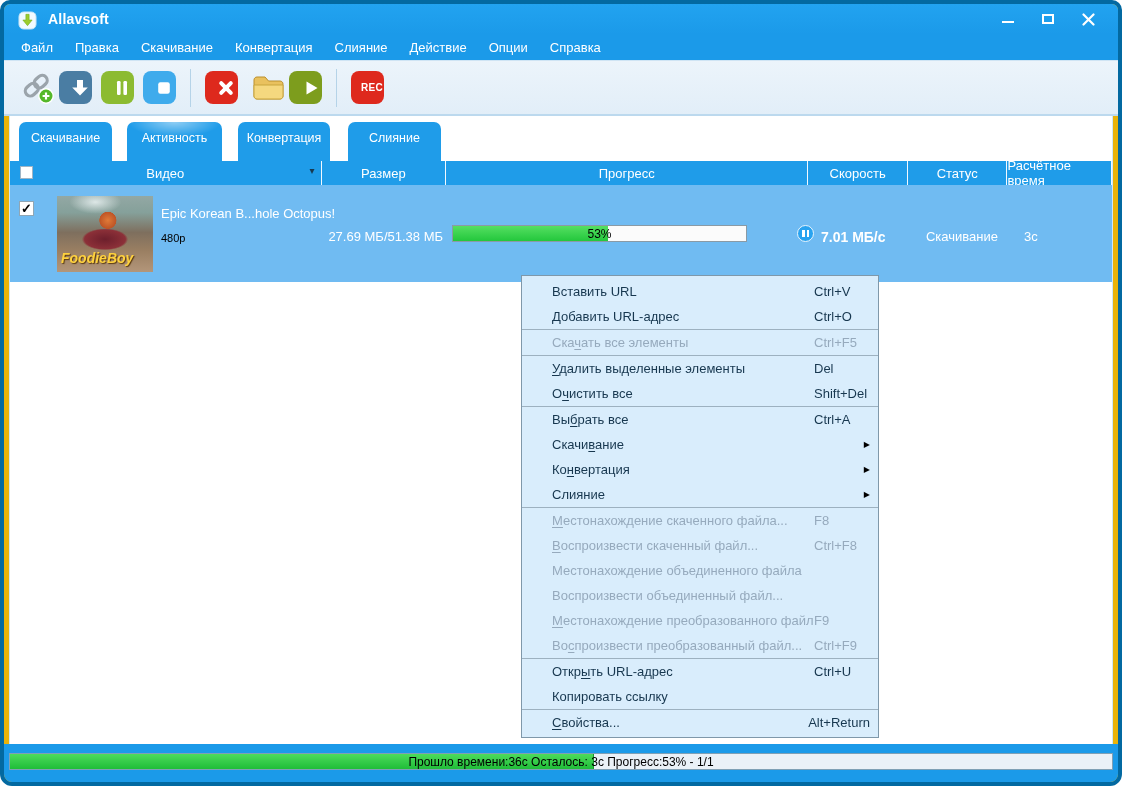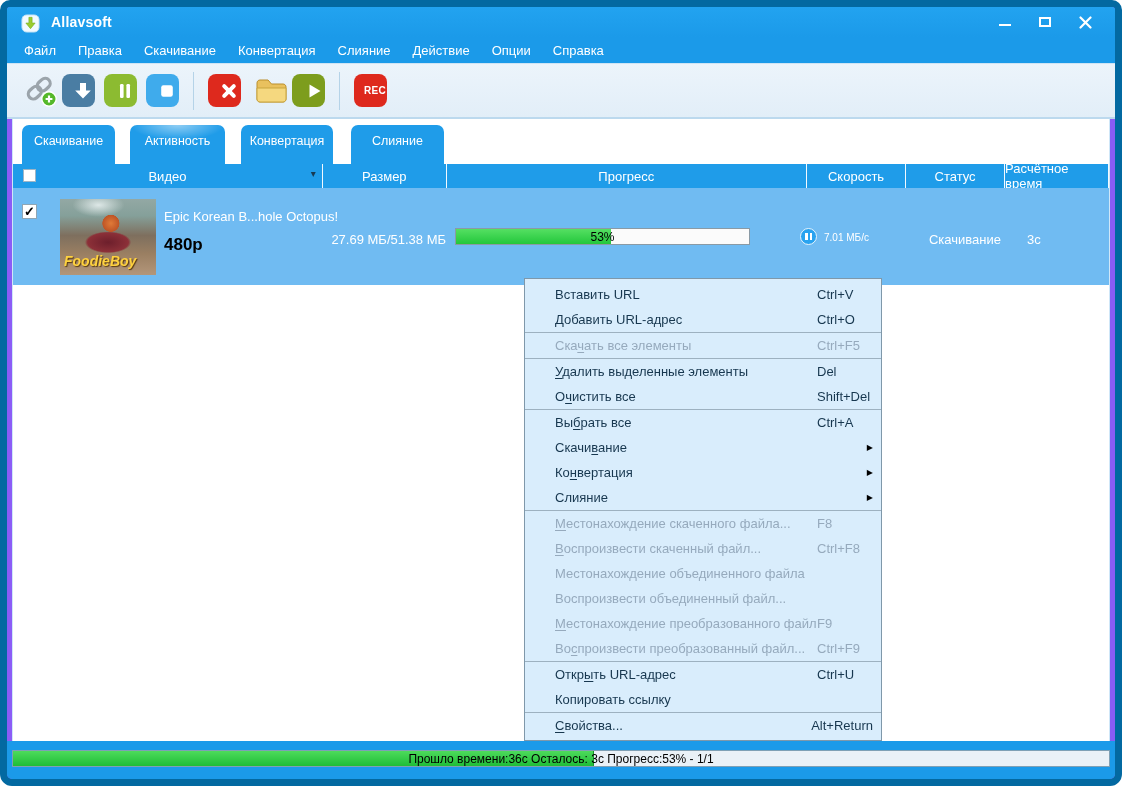--- a/index.html
+++ b/index.html
@@ -1,19 +1,19 @@
 <!DOCTYPE html>
 <html><head>
 <meta charset="utf-8">
 <style>
   * { box-sizing: border-box; margin: 0; padding: 0; }
   html, body { width: 1122px; height: 786px; overflow: hidden; background: #fff;
                font-family: "Liberation Sans", sans-serif; }
-  .window { position: absolute; inset: 0; background: #8b5cf6;
-            border-radius: 10px 10px 12px 12px; overflow: hidden; border: 7px solid #0369a1; }
+  .window { position: absolute; inset: 0; background: #eab308;
+            border-radius: 10px 10px 12px 12px; overflow: hidden; border: 4px solid #0369a1; }
 
   
   .titlebar { height: 30px; display: flex; align-items: center; padding: 0 14px;
               background: linear-gradient(#22a3f0, #1b9ae9); color: #fff; }
   .logo { width: 19px; height: 19px; margin-top: 2px; }
   .apptitle { font-size: 14px; font-weight: bold; margin-left: 11px; letter-spacing: .2px; }
   .wctrls { margin-left: auto; display: flex; align-items: center; gap: 24px; padding-right: 8px; }
   .wbtn { width: 16px; height: 16px; display: flex; align-items: center; justify-content: center; cursor: pointer; }
   .glyph-min { width: 12px; height: 2px; background: #fff; margin-top: 6px; }
   .glyph-max { width: 12px; height: 10px; border: 2px solid #fff; }
@@ -61,34 +61,34 @@
             line-height: 13px; text-align: center; cursor: pointer; }
   .thumb { position: absolute; left: 47px; top: 11px; width: 96px; height: 76px; overflow: hidden;
            background:
              radial-gradient(circle 11px at 53% 32%, #e07a38 0%, #bf5526 75%, rgba(0,0,0,0) 80%),
              radial-gradient(ellipse 34px 16px at 50% 57%, #6d1f2c 0%, #8c3038 60%, rgba(0,0,0,0) 68%),
              radial-gradient(ellipse 40px 18px at 40% 8%, rgba(235,243,243,.85), rgba(0,0,0,0) 65%),
              linear-gradient(180deg, #93a8a4 0%, #85a09a 22%, #7e6f5e 48%, #9a7f62 72%, #b3967a 100%); }
   .thumblogo { position: absolute; left: 4px; bottom: 6px; color: #ffd23e; font-size: 14px;
                font-weight: bold; font-style: italic; text-shadow: 1px 1px 1px #5a3a10; }
   .rtitle { position: absolute; left: 151px; top: 21px; color: #fff; font-size: 13px; }
-  .rquality { position: absolute; left: 151px; top: 47px; color: #000; font-size: 17px; font-weight: bold; }
+  .rquality { position: absolute; left: 151px; top: 47px; color: #000; font-size: 11px; font-weight: normal; }
   .rsize { position: absolute; left: 313px; width: 120px; top: 44px; text-align: right;
            color: #fff; font-size: 13px; }
   .pbar { position: absolute; left: 442px; top: 40px; width: 295px; height: 17px;
           background: #fbfbfb; border: 1px solid #8a9aa5; }
   .pfill { height: 100%; background: linear-gradient(#55df62, #23c73c); }
   .plabel { position: absolute; inset: 0; display: flex; align-items: center; justify-content: center;
             color: #000; font-size: 12px; }
   .pauseind { position: absolute; left: 787px; top: 40px; width: 17px; height: 17px; border-radius: 50%;
               background: #29a3f0; border: 1px solid #e8f4fd; cursor: pointer; }
   .pauseind::before, .pauseind::after { content: ""; position: absolute; top: 4px; width: 2.6px;
               height: 7px; background: #fff; }
   .pauseind::before { left: 4.4px; } .pauseind::after { left: 8.6px; }
-  .rspeed { position: absolute; left: 811px; top: 44px; color: #fff; font-size: 10px; }
+  .rspeed { position: absolute; left: 811px; top: 44px; color: #fff; font-size: 14px; font-weight: bold; }
   .rstatus { position: absolute; left: 902px; width: 100px; top: 44px; text-align: center;
              color: #fff; font-size: 13px; }
   .reta { position: absolute; left: 1014px; top: 44px; color: #fff; font-size: 13px; }
 
   
   .cmenu { position: absolute; left: 511px; top: 159px; width: 358px; background: #d9edfc;
            border: 1px solid #7f98aa; padding: 3px 0 2px; z-index: 20; }
   .citem { height: 25px; display: flex; align-items: center; padding: 0 8px 0 30px;
            font-size: 13px; color: #17374f; position: relative; cursor: default; }
   .citem .clabel { width: 262px; white-space: nowrap; overflow: hidden; }

